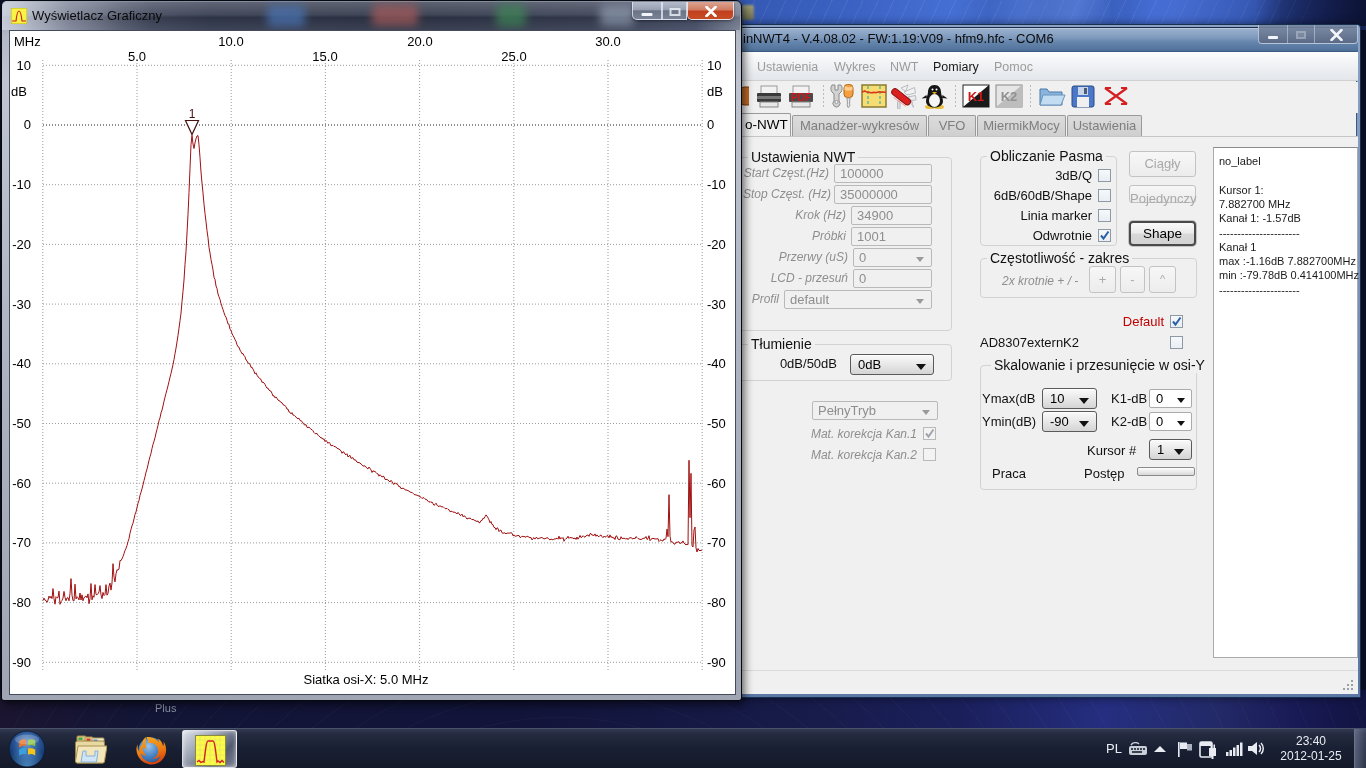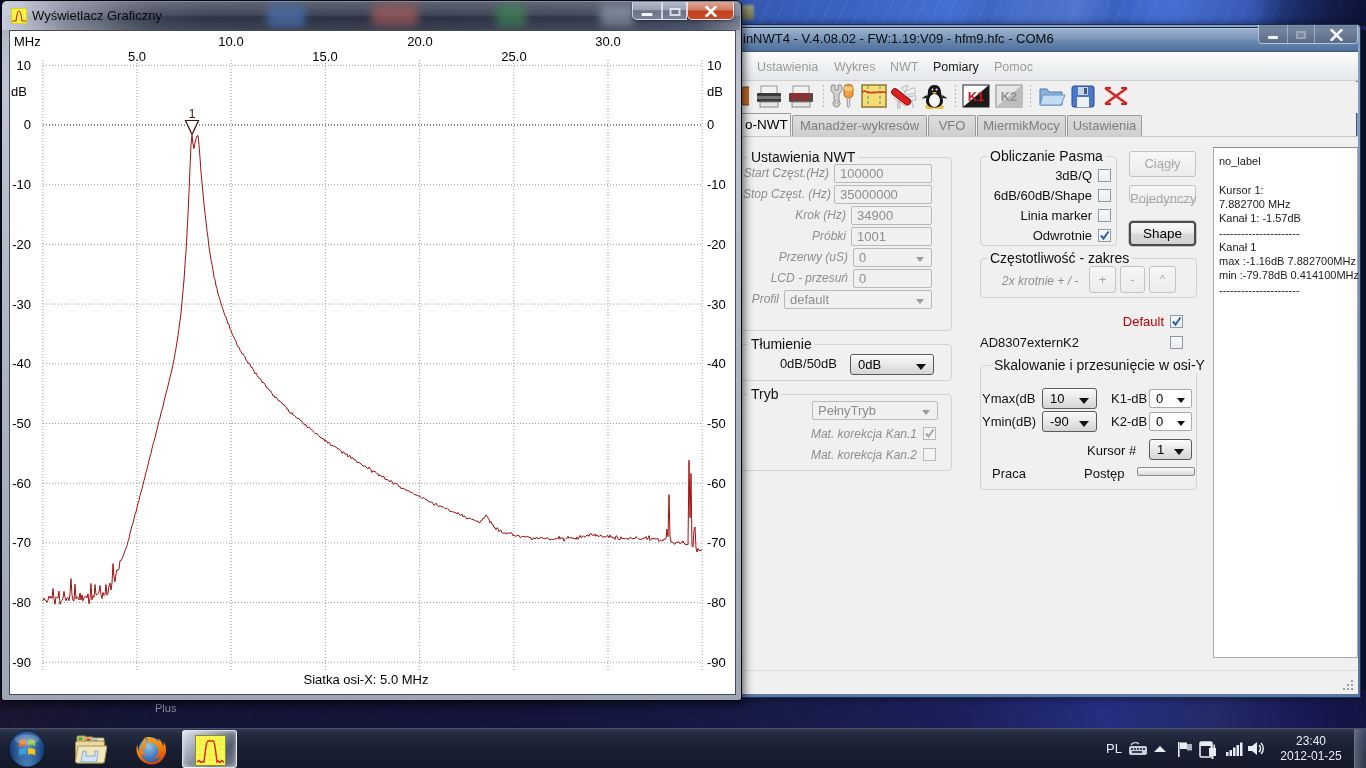--- a/index.html
+++ b/index.html
@@ -222,23 +222,20 @@
       <div class="inp" style="left:111px;top:132px;width:79px;">0</div>
       <div class="lbl" style="left:1px;top:155px;width:36px;text-align:right;">Profil</div>
       <div class="combod" style="left:42px;top:153px;width:148px;">default</div>
 
       <div class="gb" style="left:-5px;top:207px;width:215px;height:37px;">
           <span class="gbt" style="left:10px;">Tłumienie</span>
         </div>
       <div class="lblb" style="left:1px;top:219px;width:94px;text-align:right;">0dB/50dB</div>
       <div class="comboe" style="left:108px;top:217px;width:84px;">0dB</div>
 
-      <div class="gb" style="left:-5px;top:257px;width:215px;height:77px;">
-          <span class="gbt" style="left:10px;">Tryb</span>
-        </div>
       <div class="combod" style="left:70px;top:264px;width:126px;">PełnyTryb</div>
       <div class="lbl" style="left:1px;top:290px;width:174px;text-align:right;">Mat. korekcja Kan.1</div>
       <span class="cbd" style="left:181px;top:290px;">
           <svg width="11" height="11" style="position:absolute;left:0px;top:0px;">
             <path d="M2,5.5 L4.5,8.5 L9.5,1.5" stroke="#a0a6ae" stroke-width="2" fill="none"></path>
           </svg>
         </span>
       <div class="lbl" style="left:1px;top:311px;width:174px;text-align:right;">Mat. korekcja Kan.2</div>
       <span class="cbd" style="left:181px;top:311px;"></span>
 

